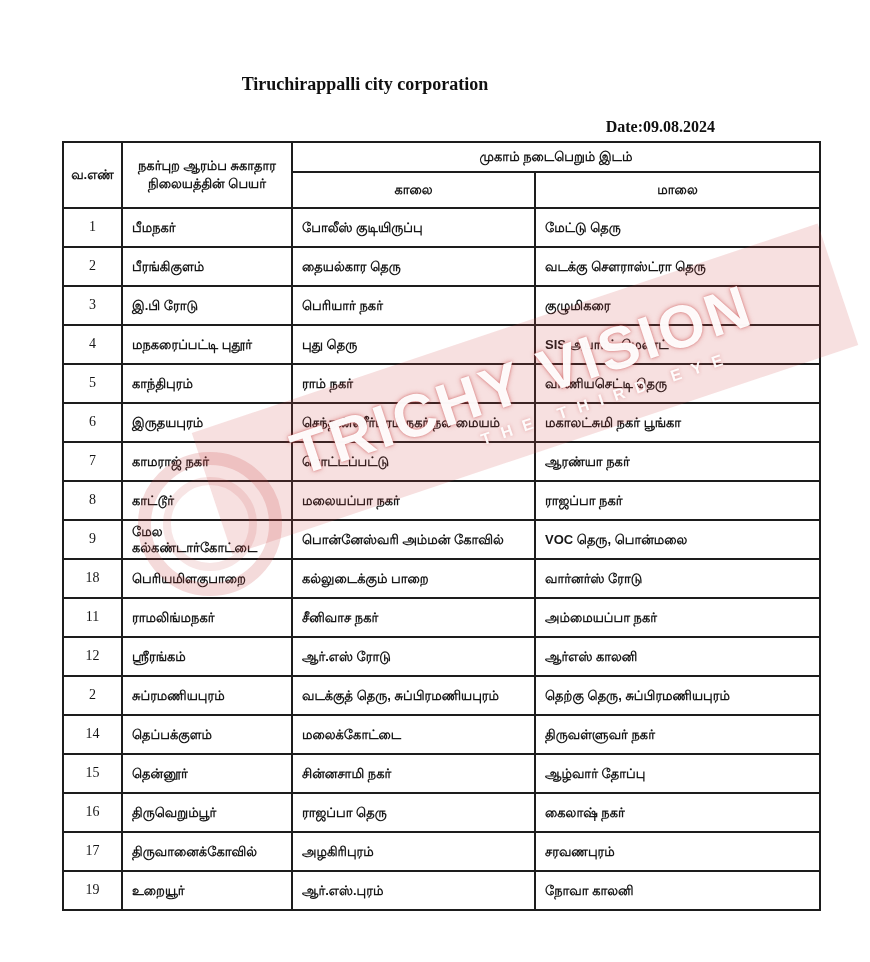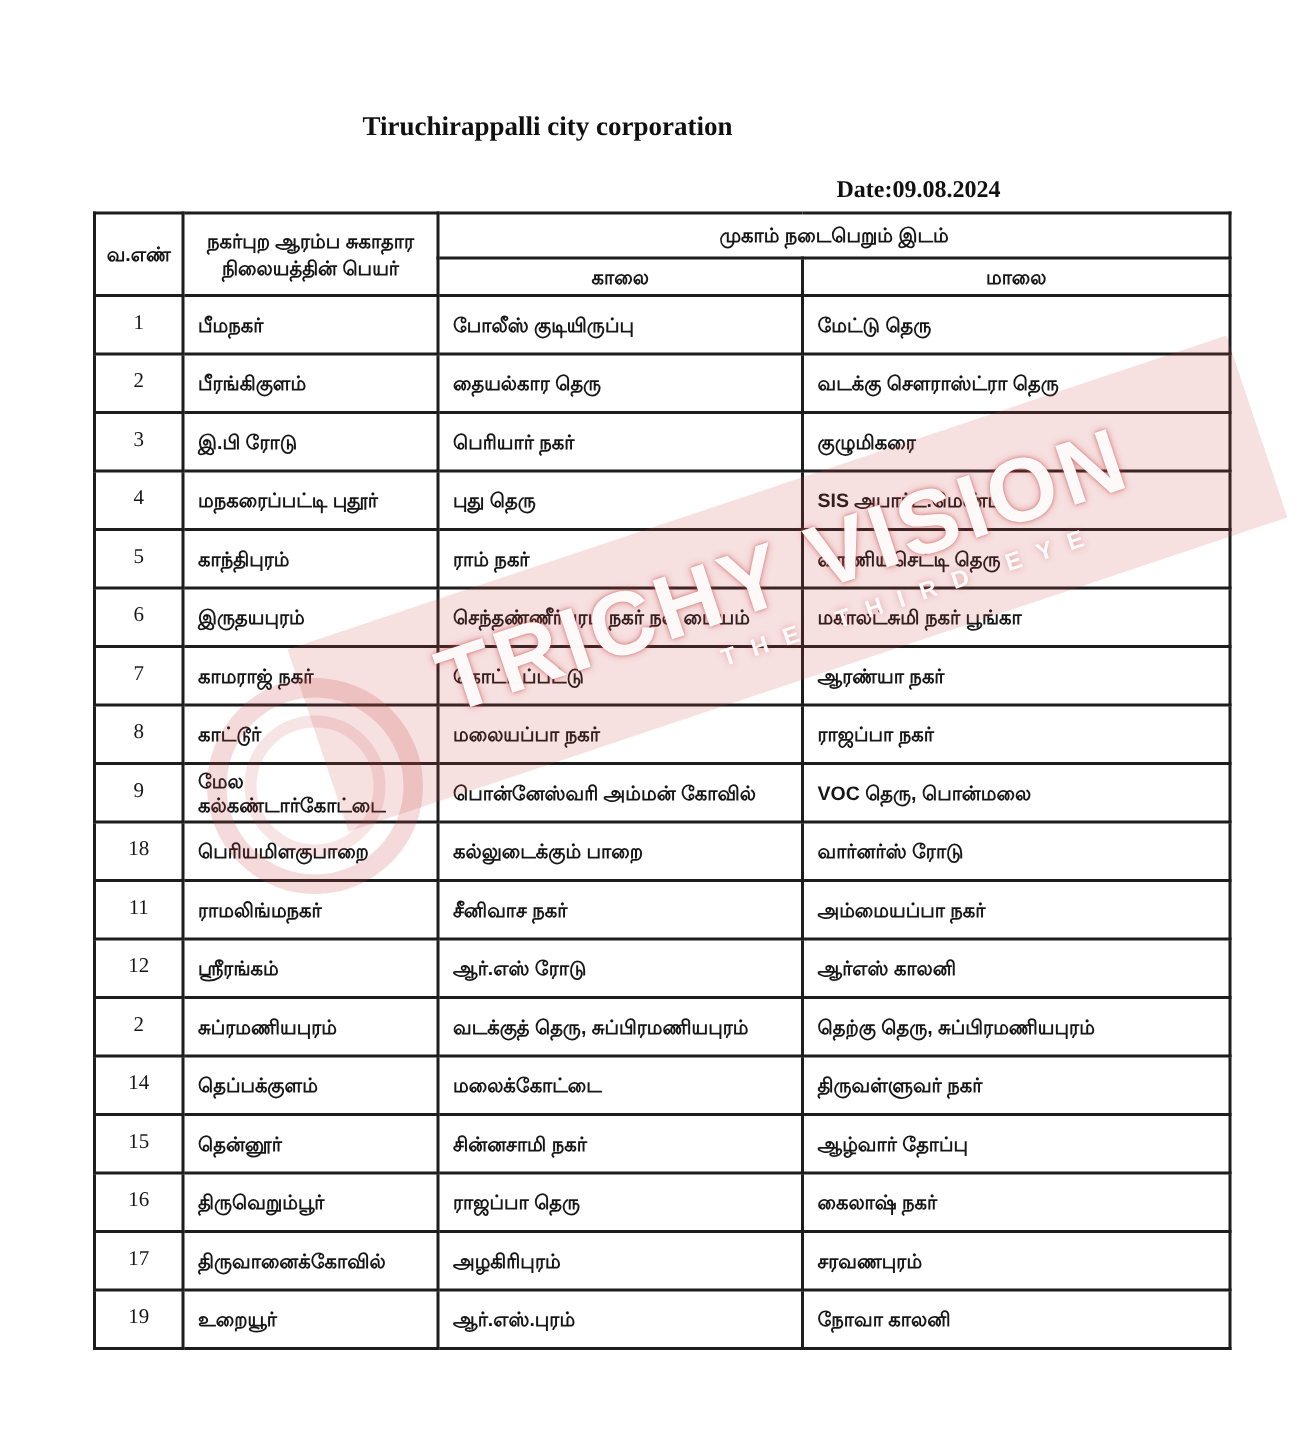--- a/index.html
+++ b/index.html
@@ -17,39 +17,40 @@
     position:absolute; left:0; width:730px; text-align:center;
     font-family:"Liberation Serif", serif; font-weight:bold;
     color:#101010;
   }
   .title-main   { top:74px;  font-size:18px; }
   .title-sub    { top:96px;  font-size:18px; }
   .date-line {
     position:absolute; top:118px; left:0; width:667px; text-align:right;
     font-family:"Liberation Serif", serif; font-weight:bold; font-size:16px;
     color:#101010;
+    padding-left:48px;
   }
 
   table.fever-table {
     position:absolute; left:62px; top:141px;
     width:757px;
     border-collapse:collapse; table-layout:fixed;
     background:transparent;
   }
   .fever-table th, .fever-table td {
     border:2px solid #1d1d1d;
     box-sizing:border-box;
     overflow:hidden;
   }
   .fever-table th {
     font-size:13px; font-weight:bold; text-align:center;
     padding:2px 4px; line-height:1.35;
   }
   .fever-table thead tr.h1 th { height:30px; }
-  .fever-table thead tr.h2 th { height:25px; }
+  .fever-table thead tr.h2 th { height:36px; }
   .fever-table td {
     height:39px; font-size:13px; font-weight:bold;
     padding:2px 4px 2px 9px; text-align:left; line-height:1.2;
   }
   .fever-table td.num {
     font-family:"Liberation Serif", serif; font-weight:normal;
     font-size:14px; text-align:center; padding:2px;
   }
 
   

